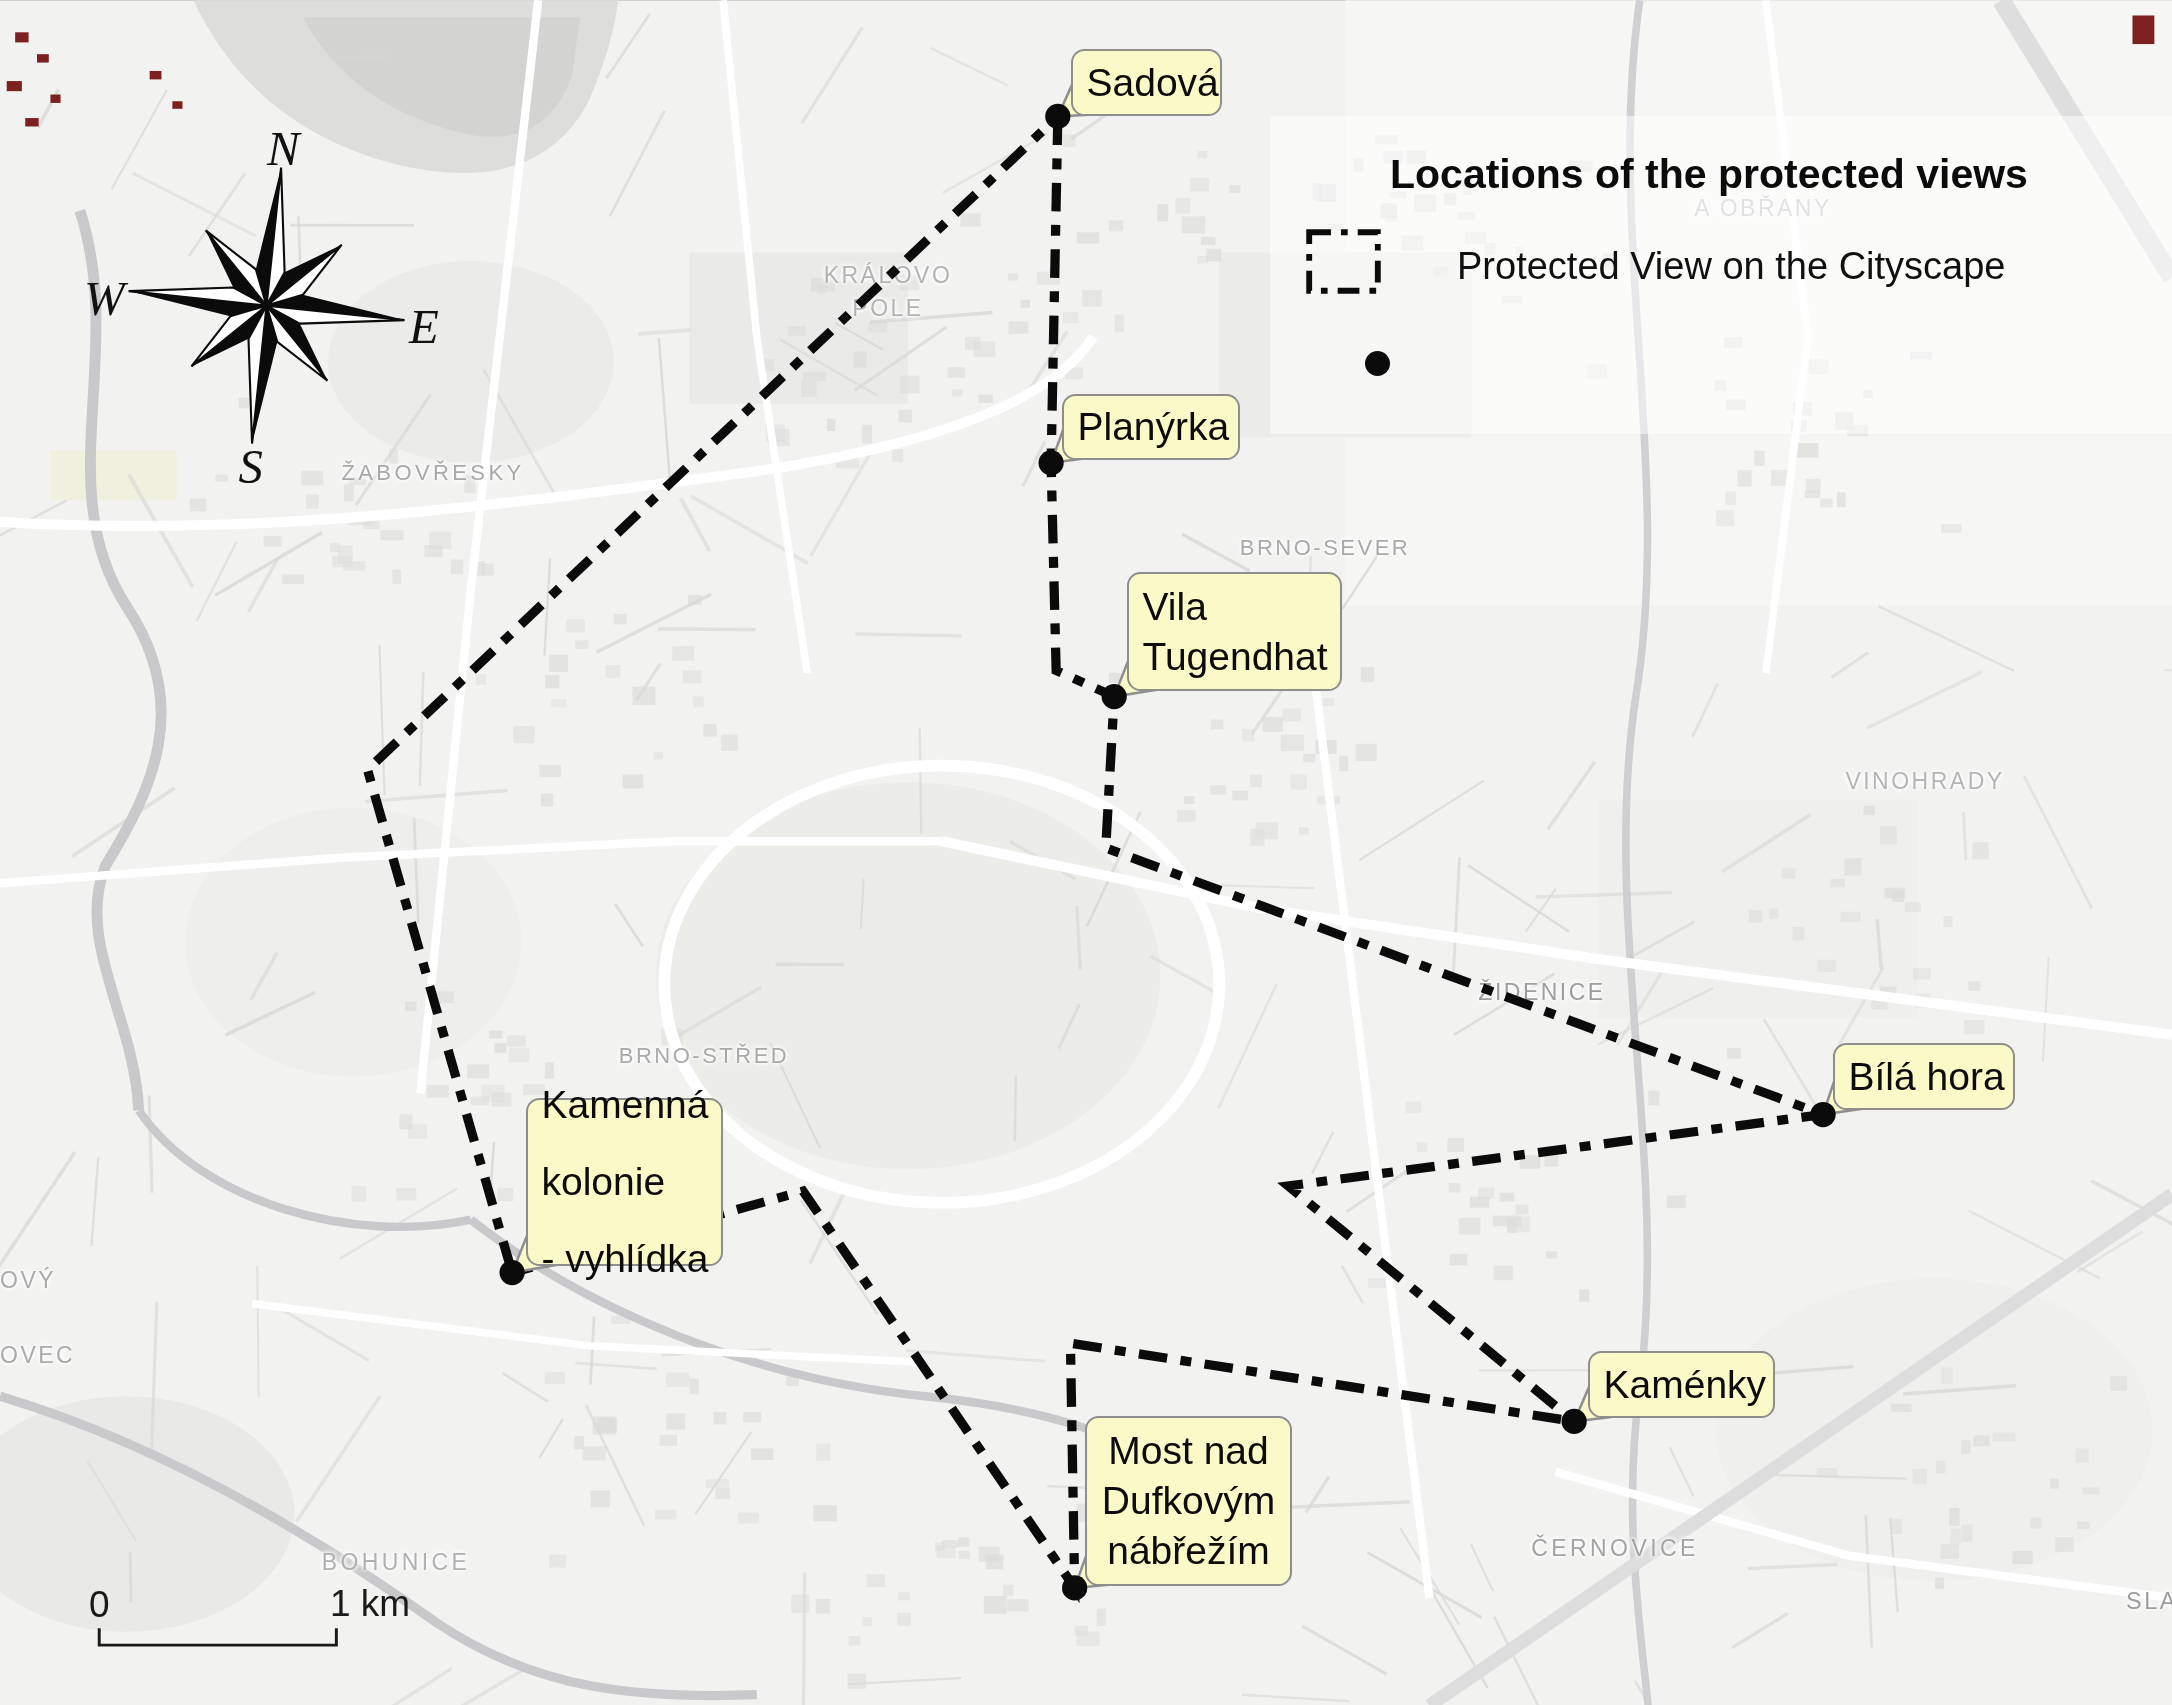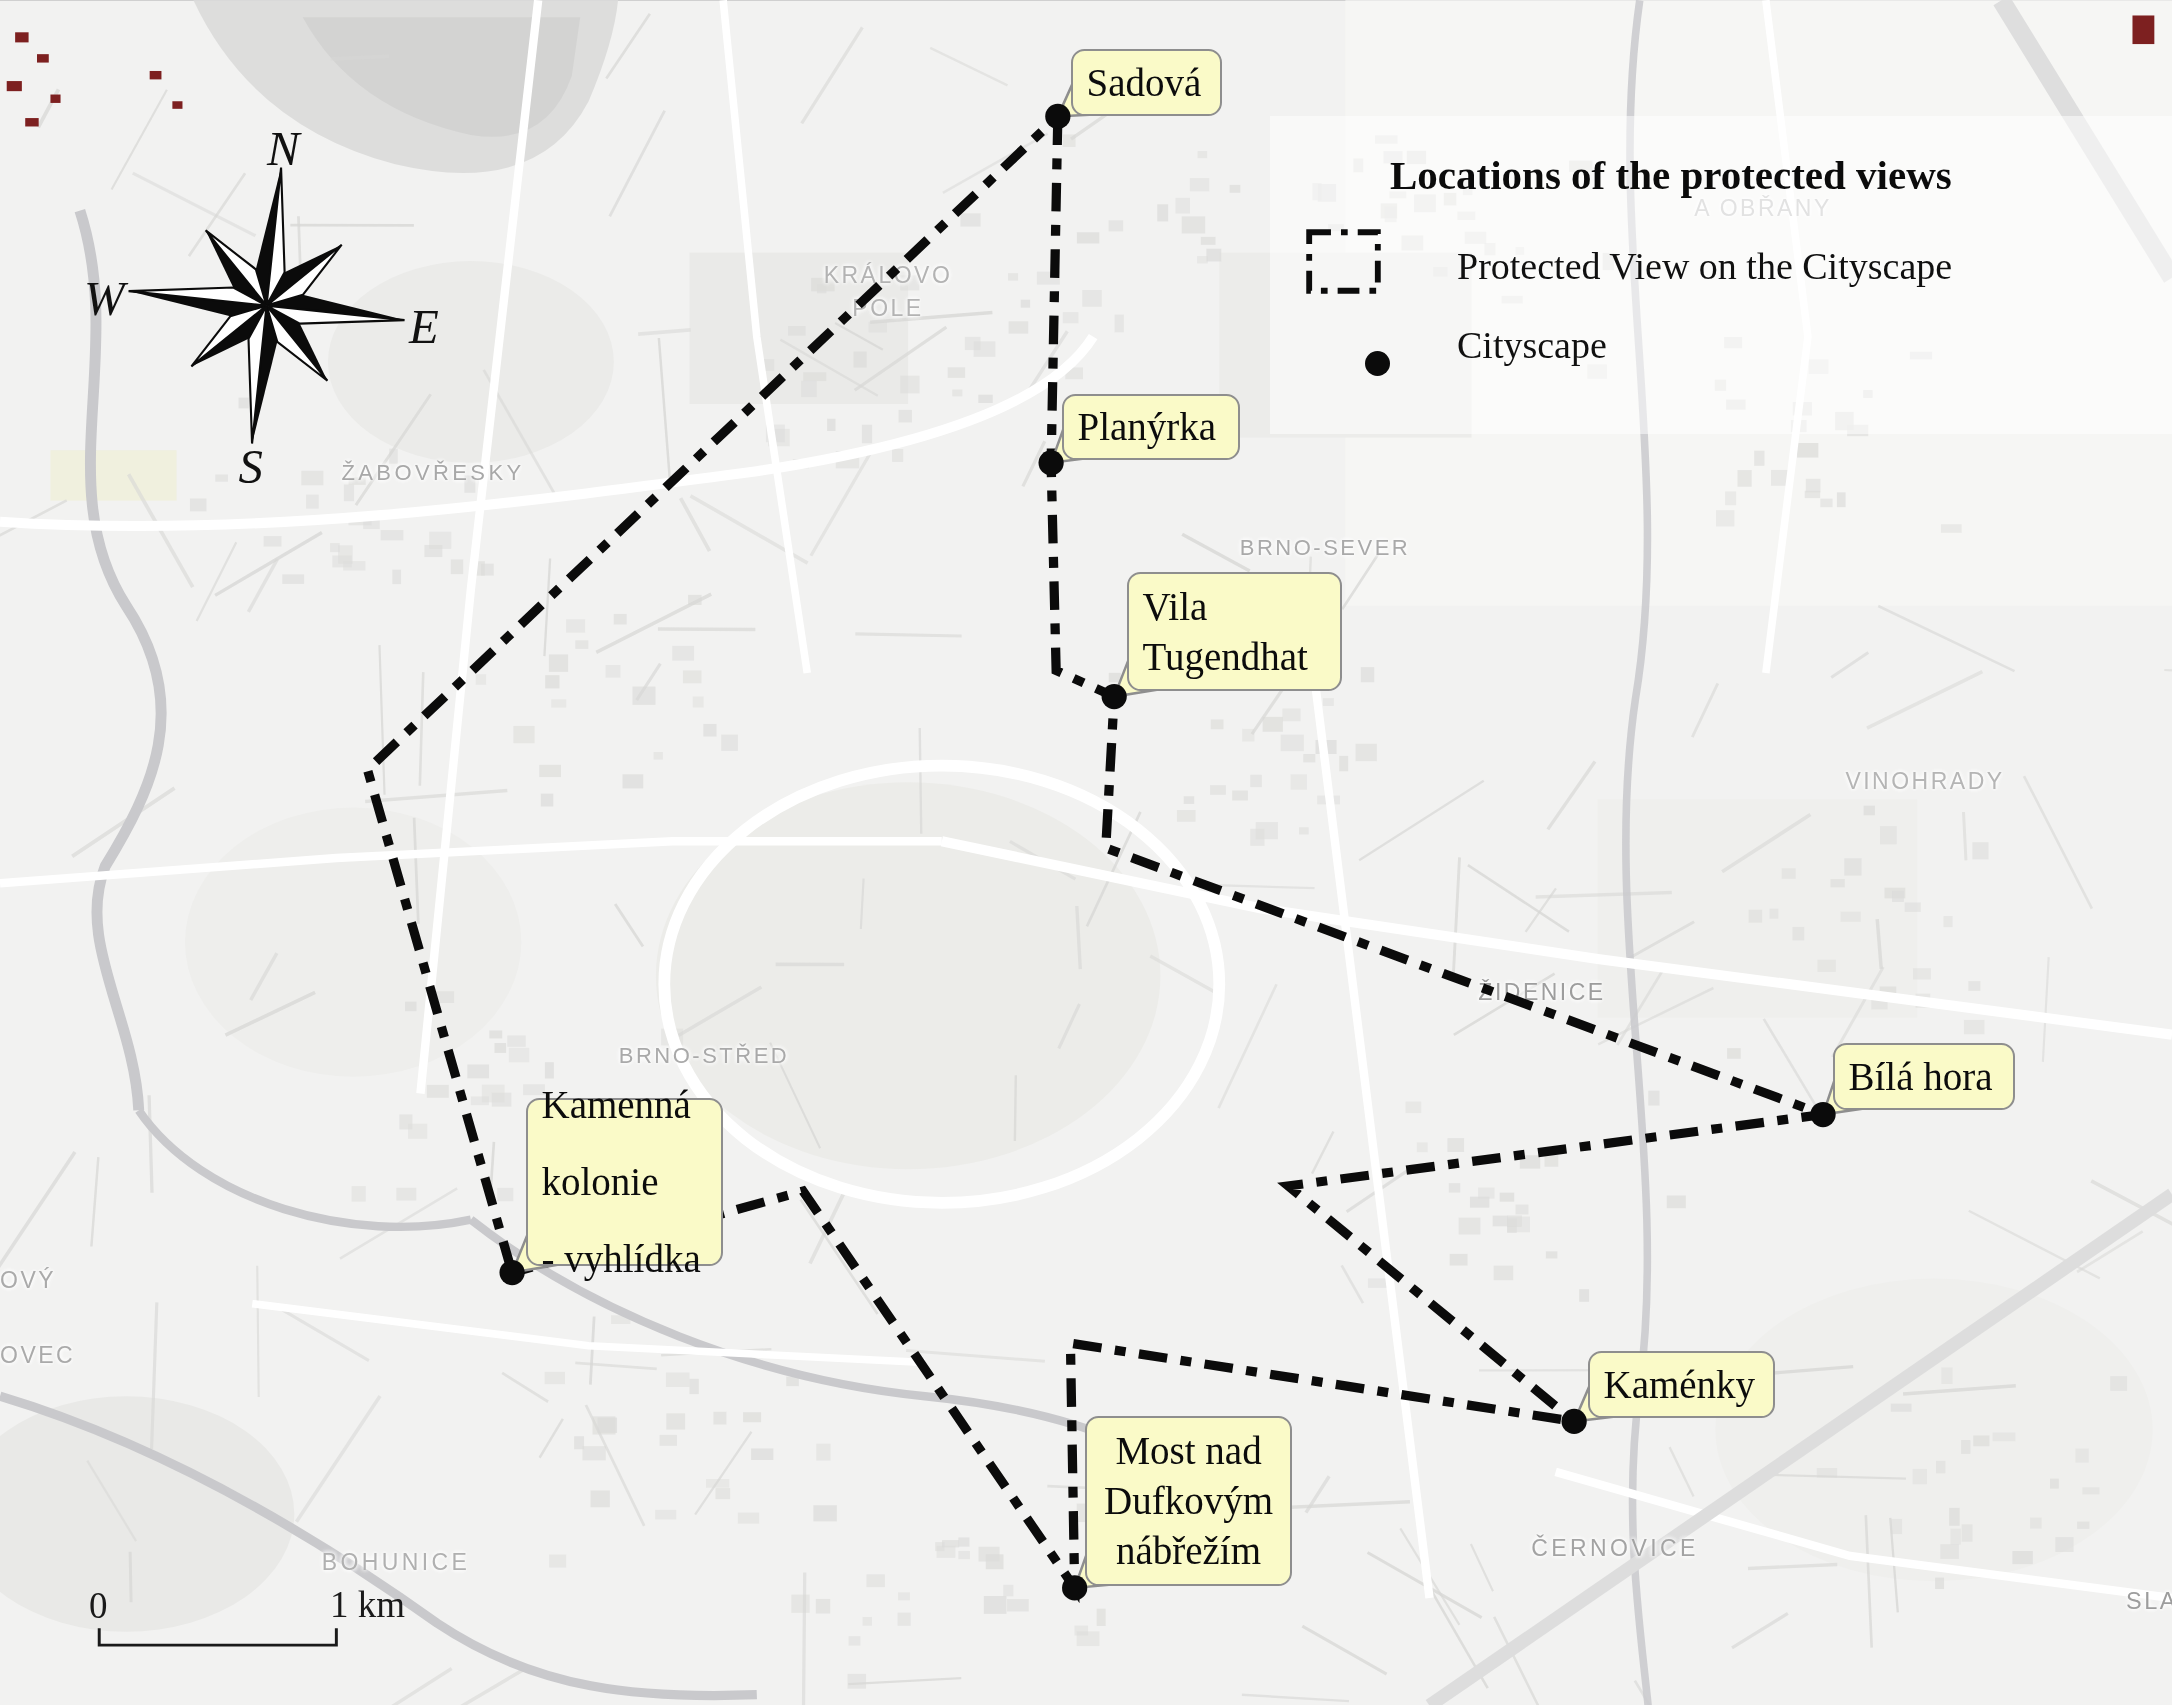--- a/index.html
+++ b/index.html
@@ -3,21 +3,21 @@
 <meta charset="utf-8">
 <style>
   html,body{margin:0;padding:0;background:#ffffff;}
   #map{position:relative;width:2172px;height:1706px;overflow:hidden;
        font-family:"Liberation Sans",sans-serif;background:#f2f2f1;
        box-shadow:inset 0 0 0 2.5px #8f8f8f;}
   #bg,#overlay{position:absolute;left:0;top:0;}
   #bg{z-index:0;}
   #arealabels{position:absolute;left:0;top:0;width:100%;height:100%;z-index:1;}
   #overlay{z-index:2;}
-  #toplayer{position:absolute;left:0;top:0;width:100%;height:100%;z-index:3;font-family:Liberation Serif, serif;}
+  #toplayer{position:absolute;left:0;top:0;width:100%;height:100%;z-index:3;}
   .area-label{position:absolute;white-space:nowrap;font-family:"Liberation Sans",sans-serif;
        text-shadow:0 0 4.2px #fff,0 0 4.2px #fff,0 0 6.7px #fff;}
   .callout{position:absolute;background:#fafac8;border:2.5px solid #8e8e8e;border-radius:13.5px;
        color:#0c0c0c;font-size:39px;line-height:50px;padding:0 13.5px;white-space:nowrap;
        display:flex;flex-direction:column;justify-content:center;box-sizing:border-box;}
   #legend-bg{position:absolute;background:rgba(255,255,255,0.52);}
   #legend-title{position:absolute;font-weight:bold;font-size:41px;color:#0b0b0b;}
   .legend-label{position:absolute;font-size:38px;color:#101010;line-height:40px;}
   .legend-label-multiline{position:absolute;font-size:38px;color:#101010;line-height:56px;}
   #legend-dot{position:absolute;width:25px;height:25px;border-radius:50%;background:#0b0b0b;}
@@ -592,21 +592,20 @@
 
     <div id="legend">
       <div id="legend-bg" style="left:1270px;top:116px;width:902px;height:318px;"></div>
       <div id="legend-title" style="left:1390px;top:151px;">Locations of the protected views</div>
       <svg id="legend-swatch" style="left:1305px;top:228px;" width="77" height="67" viewBox="0 0 92 80">
         <rect x="5" y="5" width="82" height="70" fill="none" stroke="#0b0b0b" stroke-width="7" stroke-dasharray="26 12 8 12"></rect>
       </svg>
       <div class="legend-label" style="left:1457px;top:246px;">Protected View on the Cityscape</div>
       <div id="legend-dot" style="left:1365px;top:351px;"></div>
       <div class="legend-label-multiline" style="left:1457px;top:317px;">
-        <div>Cityscape</div>
       </div>
     </div>
 
     <div id="scalebar">
       <div class="scale-text" style="left:89px;top:1584px;">0</div>
       <div class="scale-text" style="left:330px;top:1583px;">1 km</div>
     </div>
   </div>
 </div>
 

